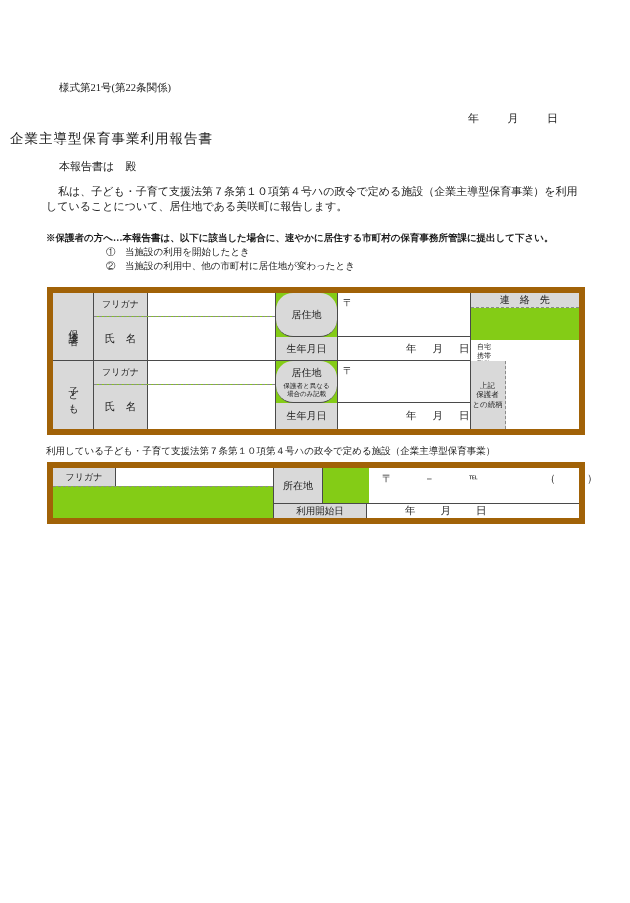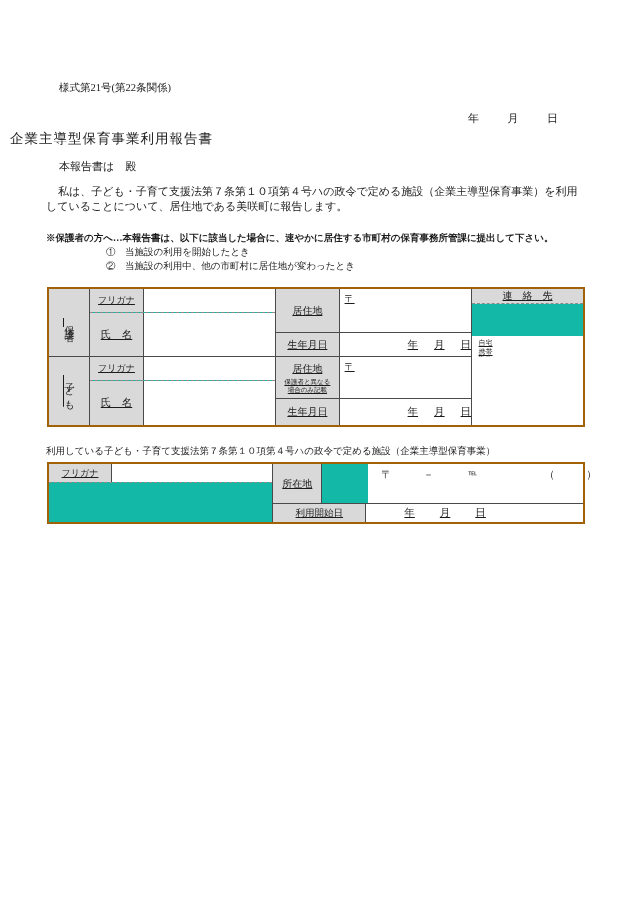--- a/index.html
+++ b/index.html
@@ -15,21 +15,21 @@
   .top-date { left:468px; top:111px; width:90px; display:flex; justify-content:space-between; font-size:11px; }
   .doc-title { left:10px; top:130px; width:600px; text-align:left; font-size:13.5px; letter-spacing:1px; }
   .addressee { left:59px; top:159px; font-size:11px; }
   .body-par { left:46px; top:184px; width:534px; font-size:11px; line-height:15px; text-indent:12px; }
   .note-intro { left:46px; top:232px; font-size:9.5px;font-weight:bold; }
   .note-item-1 { left:106px; top:246px; font-size:9.5px; }
   .note-item-2 { left:106px; top:260px; font-size:9.5px; }
   .fac-heading { left:46px; top:445px; font-size:9.5px; }
 
   
-  .tbl { border:2px solid #a16207; background:#14b8a6;text-decoration:underline; }
+  .tbl { border:6px solid #a16207; background:#84cc16; }
   .shade { background:#d9d9d9; }
   .br { border-right:1px solid #4a4a4a; }
   .bb { border-bottom:1px solid #4a4a4a; }
   .dash-b { border-bottom:1px dashed #8a8a8a; }
   .dash-r { border-right:1px dashed #8a8a8a; }
   .cc { display:flex; align-items:center; justify-content:center; }
   .col { display:flex; flex-direction:column; }
   .row { display:flex; }
 
   .t1 { left:47px; top:287px; width:538px; }
@@ -38,21 +38,21 @@
     width:41px; display:flex; align-items:center; justify-content:center;
     writing-mode:vertical-rl; text-orientation:upright; letter-spacing:3px; font-size:10px;
   }
   .nameblk { width:188px; }
   .nb-top { height:24px; }
   .nb-bot { flex:1; }
   .flabel { width:54px; font-size:9px; }
   .nlabel { width:54px; font-size:10.5px; }
   .fval { flex:1; background:#fff; }
   .resiblk { width:64px; }
-  .resi-top { font-size:10px; flex-direction:column; }
+  .resi-top { font-size:10px; flex-direction:column;border-radius:17px; }
   .resi-note { font-size:6.5px; line-height:8px; text-align:center; margin-top:2px; }
   .birth { flex:1; font-size:10px; }
   .valblk { width:133px; }
   .postal-cell { padding:3px 0 0 5px; font-size:10px; background:#fff; }
   .ymd { display:flex; align-items:center; font-size:10.5px; background:#fff; flex:1; padding-left:68px; gap:16px; }
   .contactblk { width:112px; }
   .contact-head { height:21px; font-size:10px; }
   .contact-body { flex:1; padding:3px 0 0 5px; background:#fff;margin-top:32px; }
   .contact-lines { width:17px; font-size:7px; line-height:8.5px; text-align:center; }
   .relcell { width:35px; font-size:7.5px; line-height:9.5px; flex-direction:column; text-align:center; }
@@ -172,20 +172,25 @@
           <span>〒</span>
         </div>
         <div class="ymd">
           <span>年</span>
           <span>月</span>
           <span>日</span>
         </div>
       </div>
 
       <div class="contactblk row">
+        <div class="relcell shade dash-r cc">
+          <div>上記</div>
+          <div>保護者</div>
+          <div>との続柄</div>
+        </div>
         <div class="relempty"></div>
       </div>
     </div>
   </div>
 
   <div class="abs fac-heading">利用している子ども・子育て支援法第７条第１０項第４号ハの政令で定める施設（企業主導型保育事業）</div>
 
   <div class="abs tbl t2">
     <div class="t2-left col br">
       <div class="t2l-top row dash-b">

